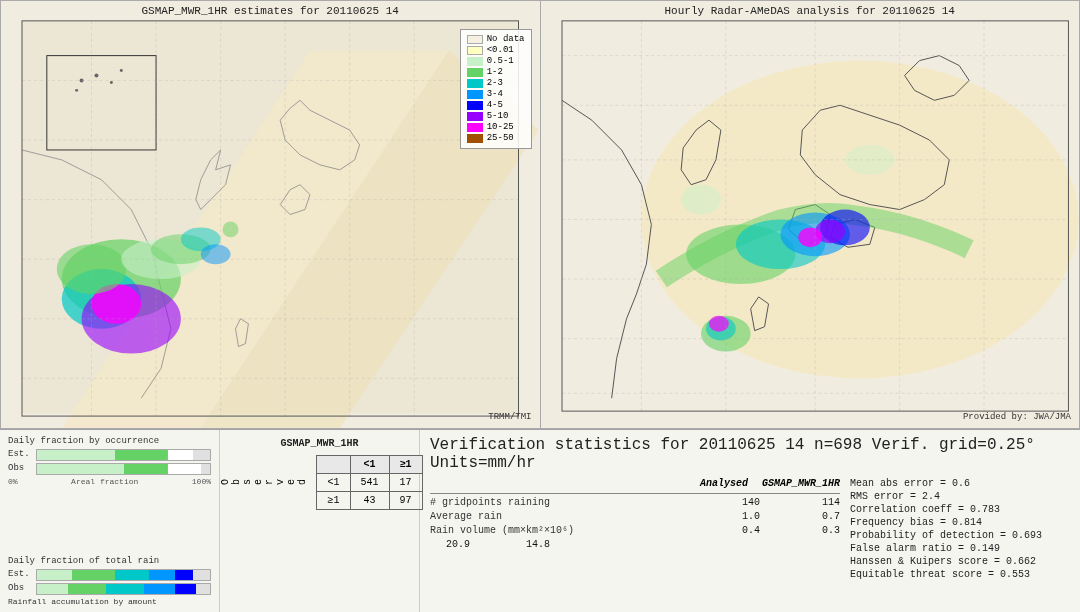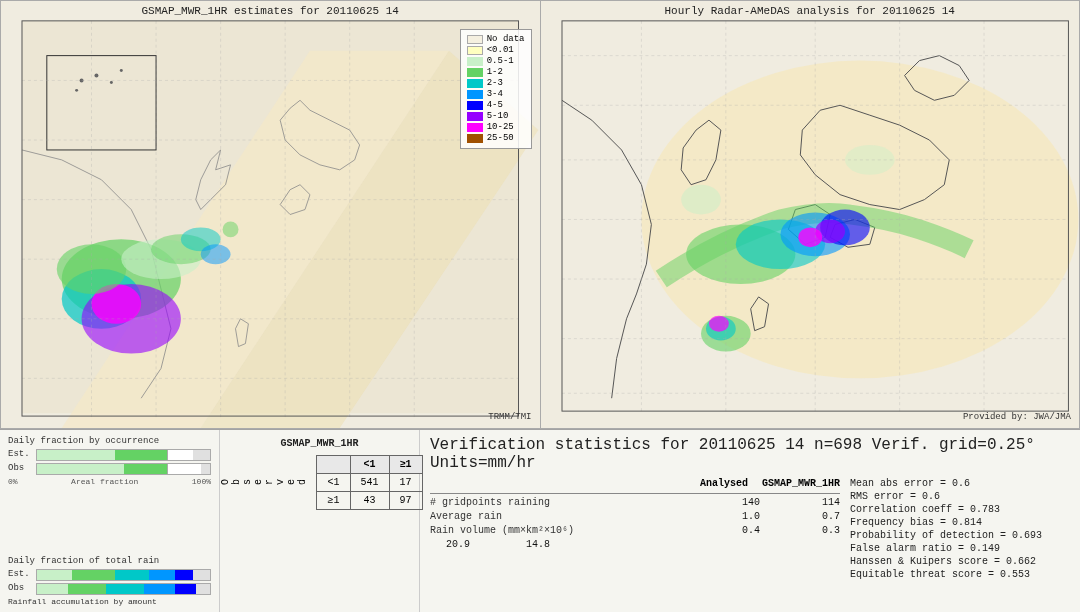--- a/index.html
+++ b/index.html
@@ -258,20 +258,21 @@
       font-size: 10px;
       font-weight: bold;
       margin-bottom: 4px;
       display: flex;
       gap: 20px;
     }
 
     .verif-col-name {
       width: 40px;
       text-align: right;
+      font-style: italic;
     }
 
     .verif-right-stat {
       font-size: 10px;
       margin-bottom: 2px;
       color: #222;
     }
 
     .verif-divider {
       border-top: 1px solid #888;
@@ -583,21 +584,21 @@
             <span class="verif-val">0.4</span>
             <span class="verif-val" style="width:80px; text-align:right;">0.3</span>
           </div>
           <div class="verif-row">
             <span class="verif-val">20.9</span>
             <span class="verif-val" style="width:80px; text-align:right;">14.8</span>
           </div>
         </div>
         <div class="verif-right">
           <div class="verif-right-stat">Mean abs error = 0.6</div>
-          <div class="verif-right-stat">RMS error = 0.6</div>
+          <div class="verif-right-stat">RMS error = 2.4</div>
           <div class="verif-right-stat">Correlation coeff = 0.783</div>
           <div class="verif-right-stat">Frequency bias = 0.814</div>
           <div class="verif-right-stat">Probability of detection = 0.693</div>
           <div class="verif-right-stat">False alarm ratio = 0.149</div>
           <div class="verif-right-stat">Hanssen &amp; Kuipers score = 0.662</div>
           <div class="verif-right-stat">Equitable threat score = 0.553</div>
         </div>
       </div>
     </div>
 

